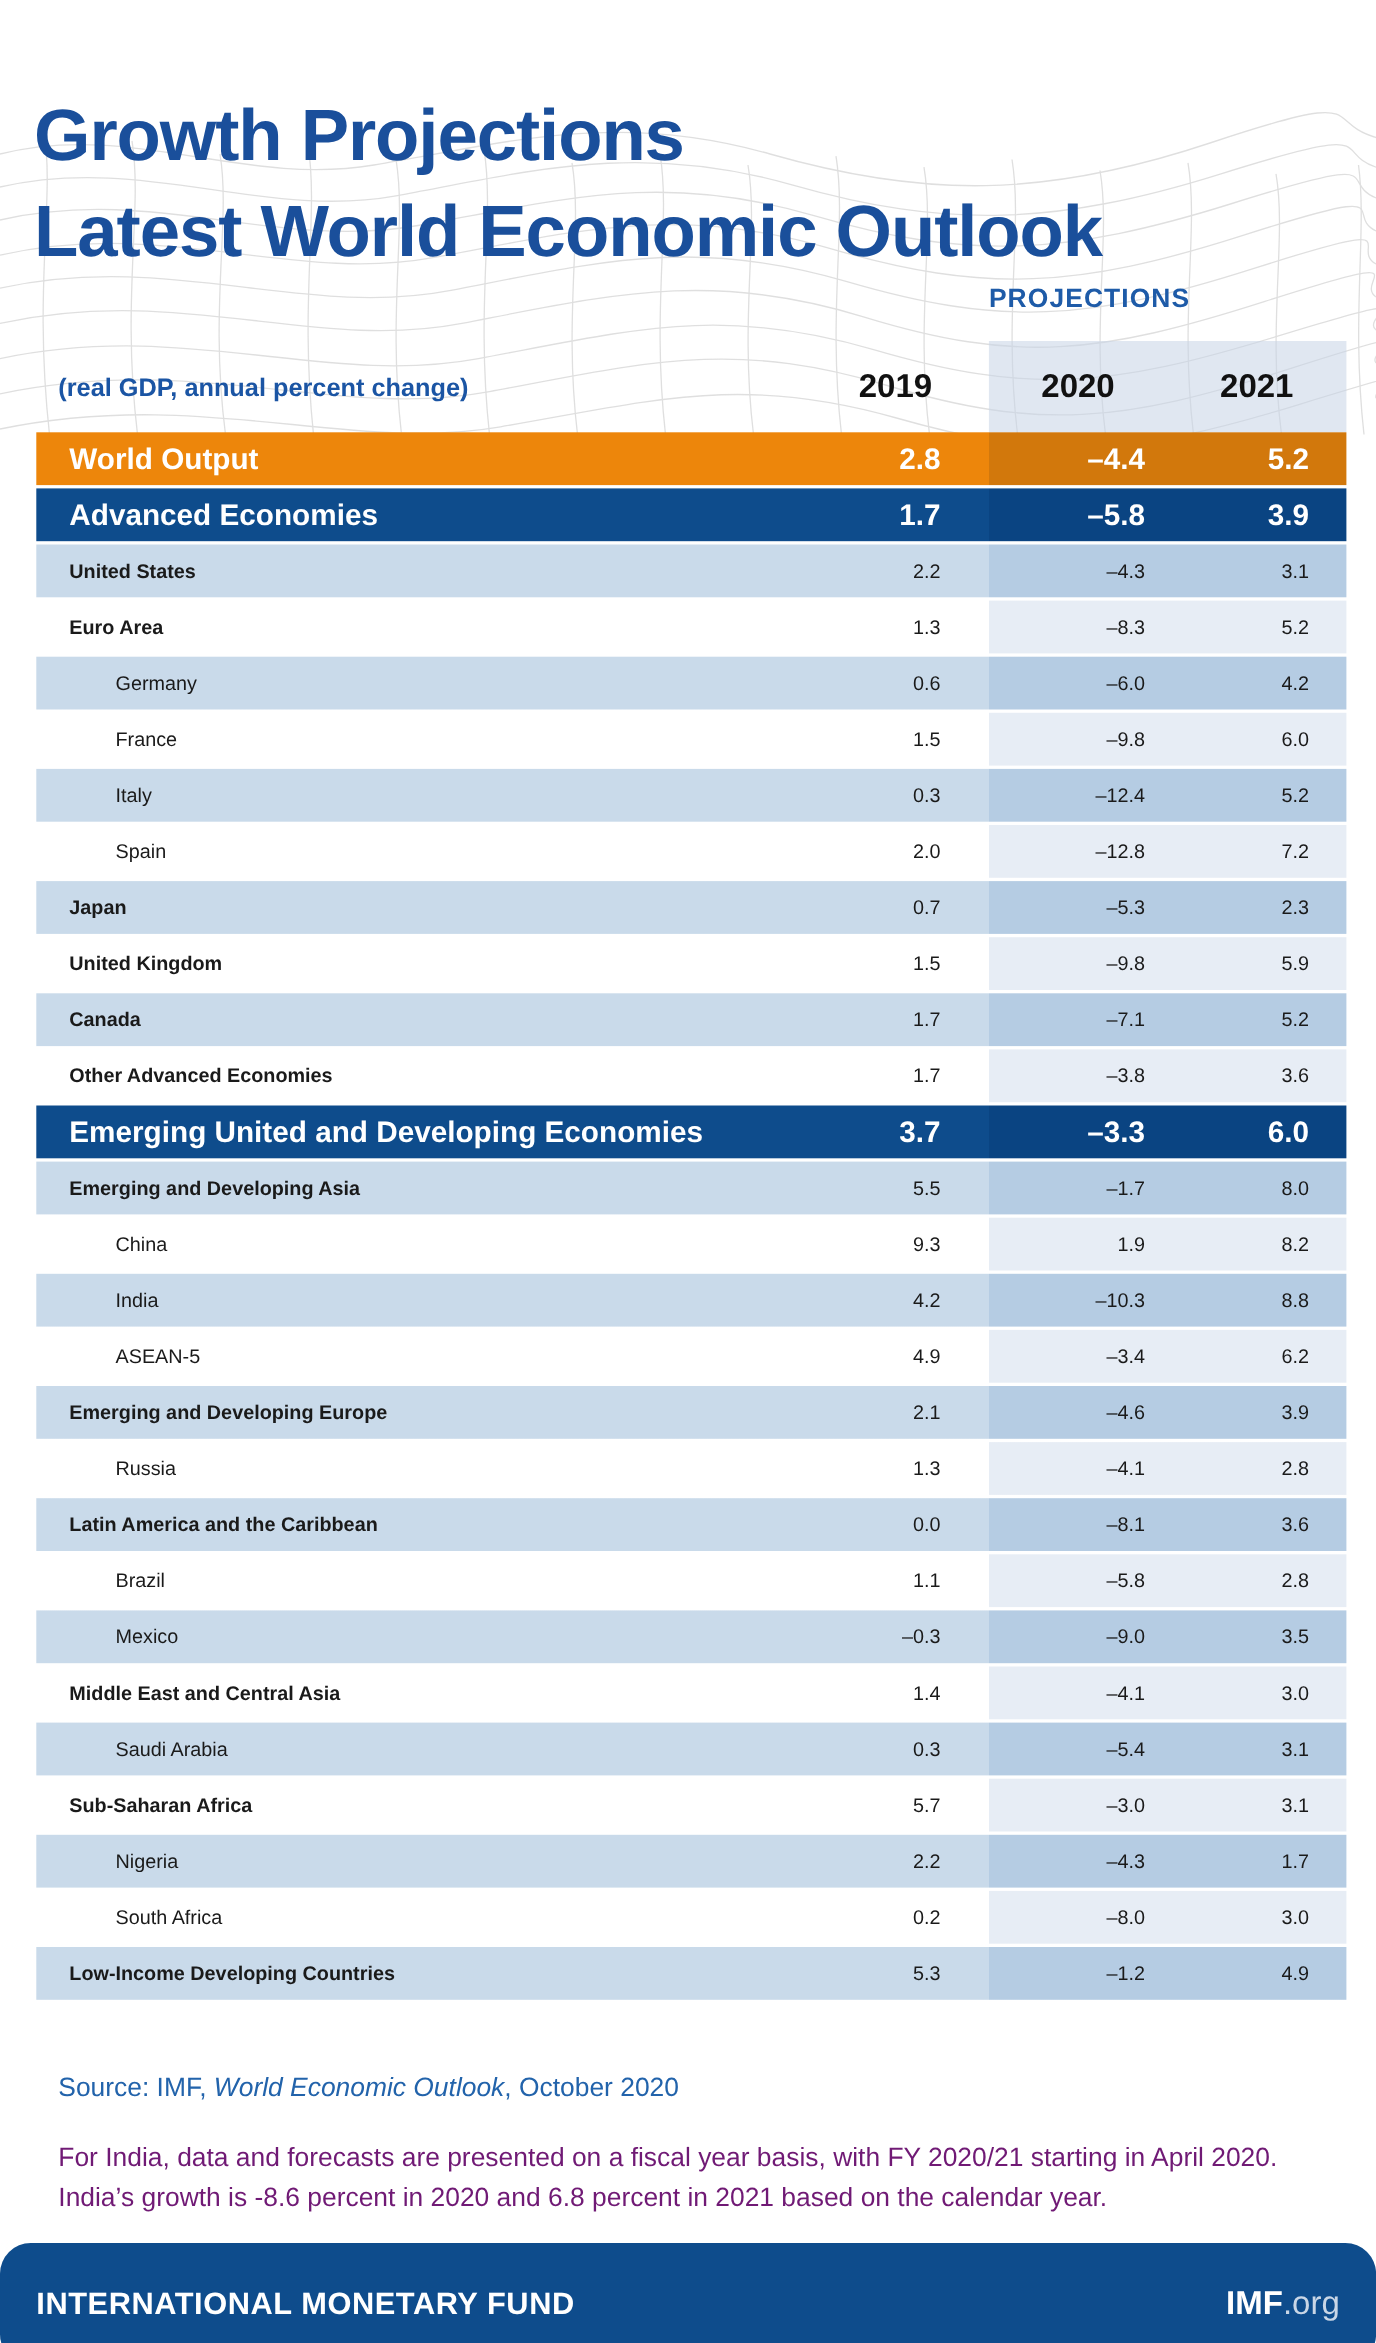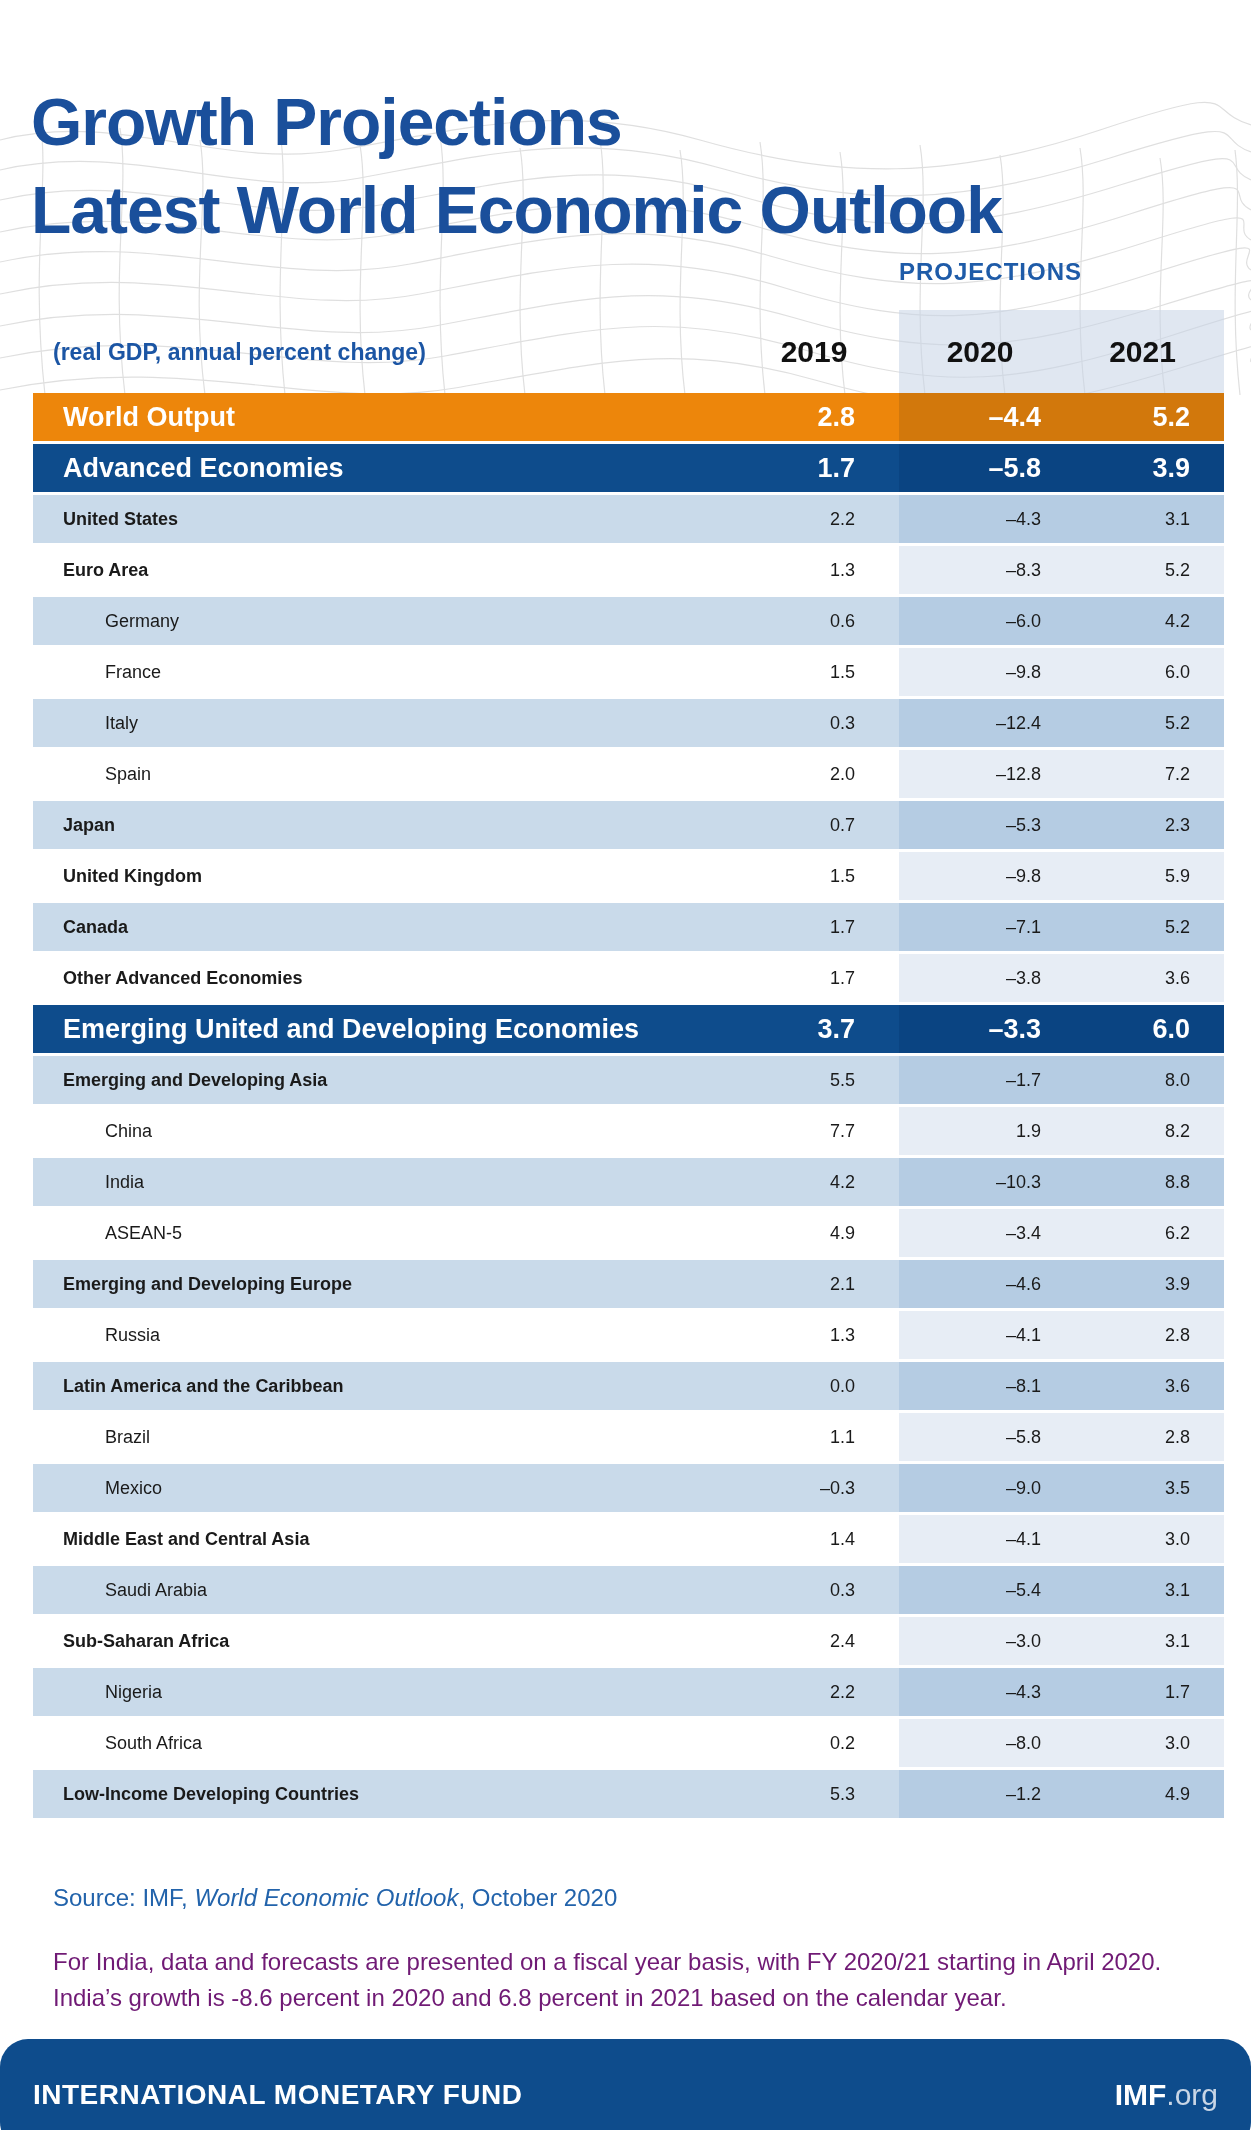--- a/index.html
+++ b/index.html
@@ -293,21 +293,21 @@
 
     <div class="trow col-grid bg-lightblue bold">
       <span class="lbl">Emerging and Developing Asia</span>
       <span class="val v2019">5.5</span>
       <span class="val v2020">–1.7</span>
       <span class="val v2021">8.0</span>
     </div>
 
     <div class="trow col-grid bg-white indent">
       <span class="lbl">China</span>
-      <span class="val v2019">7.7</span>
+      <span class="val v2019">9.3</span>
       <span class="val v2020">1.9</span>
       <span class="val v2021">8.2</span>
     </div>
 
     <div class="trow col-grid bg-lightblue indent">
       <span class="lbl">India</span>
       <span class="val v2019">4.2</span>
       <span class="val v2020">–10.3</span>
       <span class="val v2021">8.8</span>
     </div>
@@ -363,21 +363,21 @@
 
     <div class="trow col-grid bg-lightblue indent">
       <span class="lbl">Saudi Arabia</span>
       <span class="val v2019">0.3</span>
       <span class="val v2020">–5.4</span>
       <span class="val v2021">3.1</span>
     </div>
 
     <div class="trow col-grid bg-white bold">
       <span class="lbl">Sub-Saharan Africa</span>
-      <span class="val v2019">2.4</span>
+      <span class="val v2019">5.7</span>
       <span class="val v2020">–3.0</span>
       <span class="val v2021">3.1</span>
     </div>
 
     <div class="trow col-grid bg-lightblue indent">
       <span class="lbl">Nigeria</span>
       <span class="val v2019">2.2</span>
       <span class="val v2020">–4.3</span>
       <span class="val v2021">1.7</span>
     </div>

